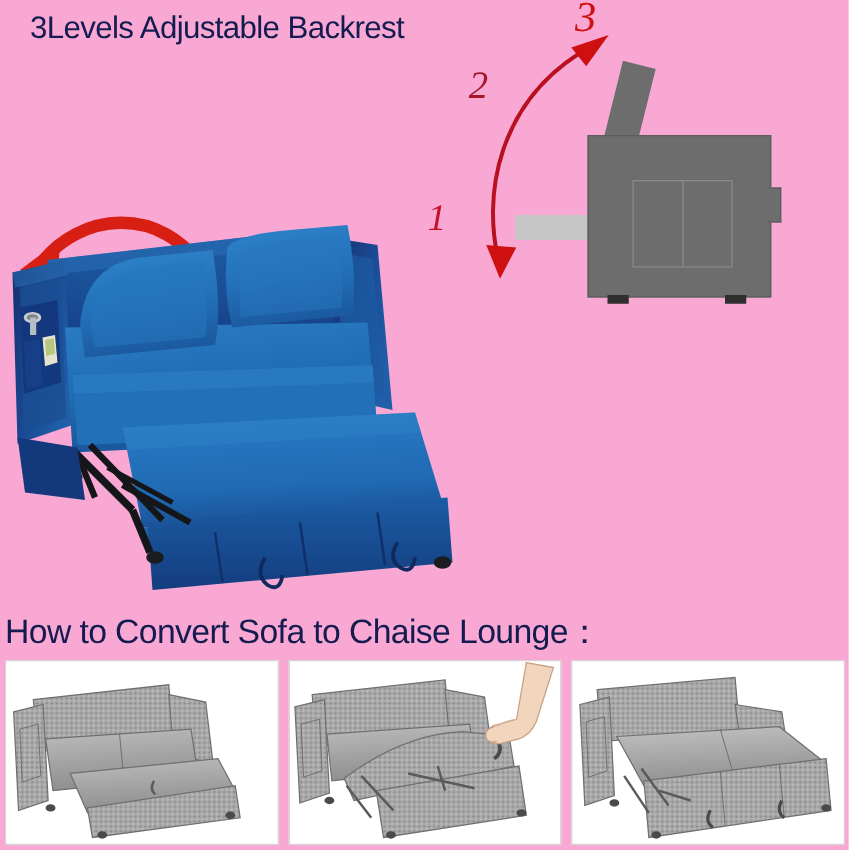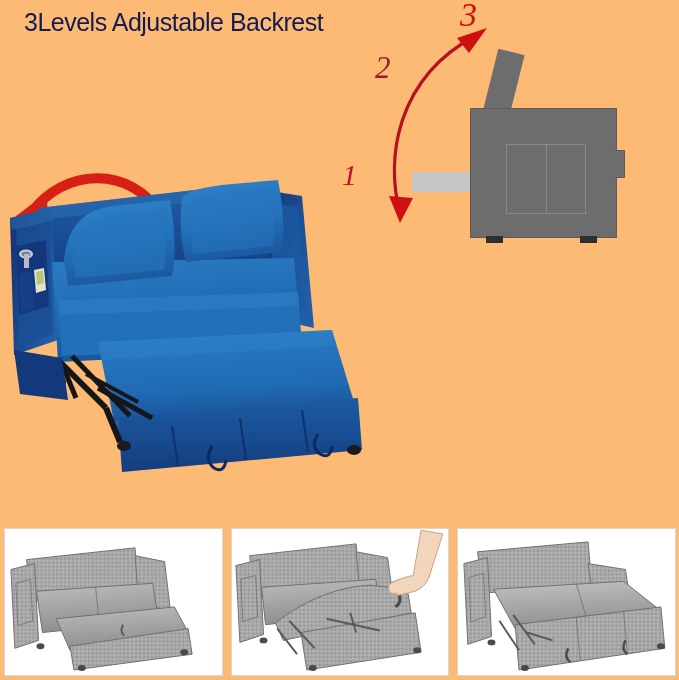--- a/index.html
+++ b/index.html
@@ -4,21 +4,21 @@
 <title>Sofa Bed Infographic</title>
 <style>
   html,body{margin:0;padding:0;}
   body{
     width:679px;height:680px;
     background:#ffffff;
     font-family:"Liberation Sans", sans-serif;
     overflow:hidden;
     position:relative;
   }
-  .stage{position:absolute;inset:0;background:#fdba74;}
+  .stage{position:absolute;inset:0;background:#f9a8d4;}
 
   
   .heading{
     position:absolute;
     color:#141c4f;
     font-family:"Liberation Sans", sans-serif;
     font-weight:400;
     letter-spacing:-0.5px;
     white-space:nowrap;
   }
@@ -215,20 +215,21 @@
       <path d="M60,214 L74,248" stroke-width="5"></path>
       <path d="M84,224 L136,252" stroke-width="4"></path>
     </g>
     <ellipse cx="122" cy="296" rx="7" ry="5" fill="#1a1c20"></ellipse>
     <ellipse cx="58" cy="232" rx="6" ry="5" fill="#1a1c20"></ellipse>
     <ellipse cx="352" cy="300" rx="7" ry="5" fill="#1a1c20"></ellipse>
 
     <path d="M12,200 L60,208 L66,250 L18,244 Z" fill="#14387c"></path>
   </svg>
 
+  <div class="heading" id="title-convert">How to Convert Sofa to Chaise Lounge：</div>
 
   <div class="panels">
 
     <div class="panel">
       <svg viewBox="0 0 220 146" width="100%" height="100%">
         <defs>
           <linearGradient id="gfab1" x1="0" y1="0" x2="0.2" y2="1">
             <stop offset="0%" stop-color="#bdbdbd"></stop>
             <stop offset="100%" stop-color="#8e8e8e"></stop>
           </linearGradient>

